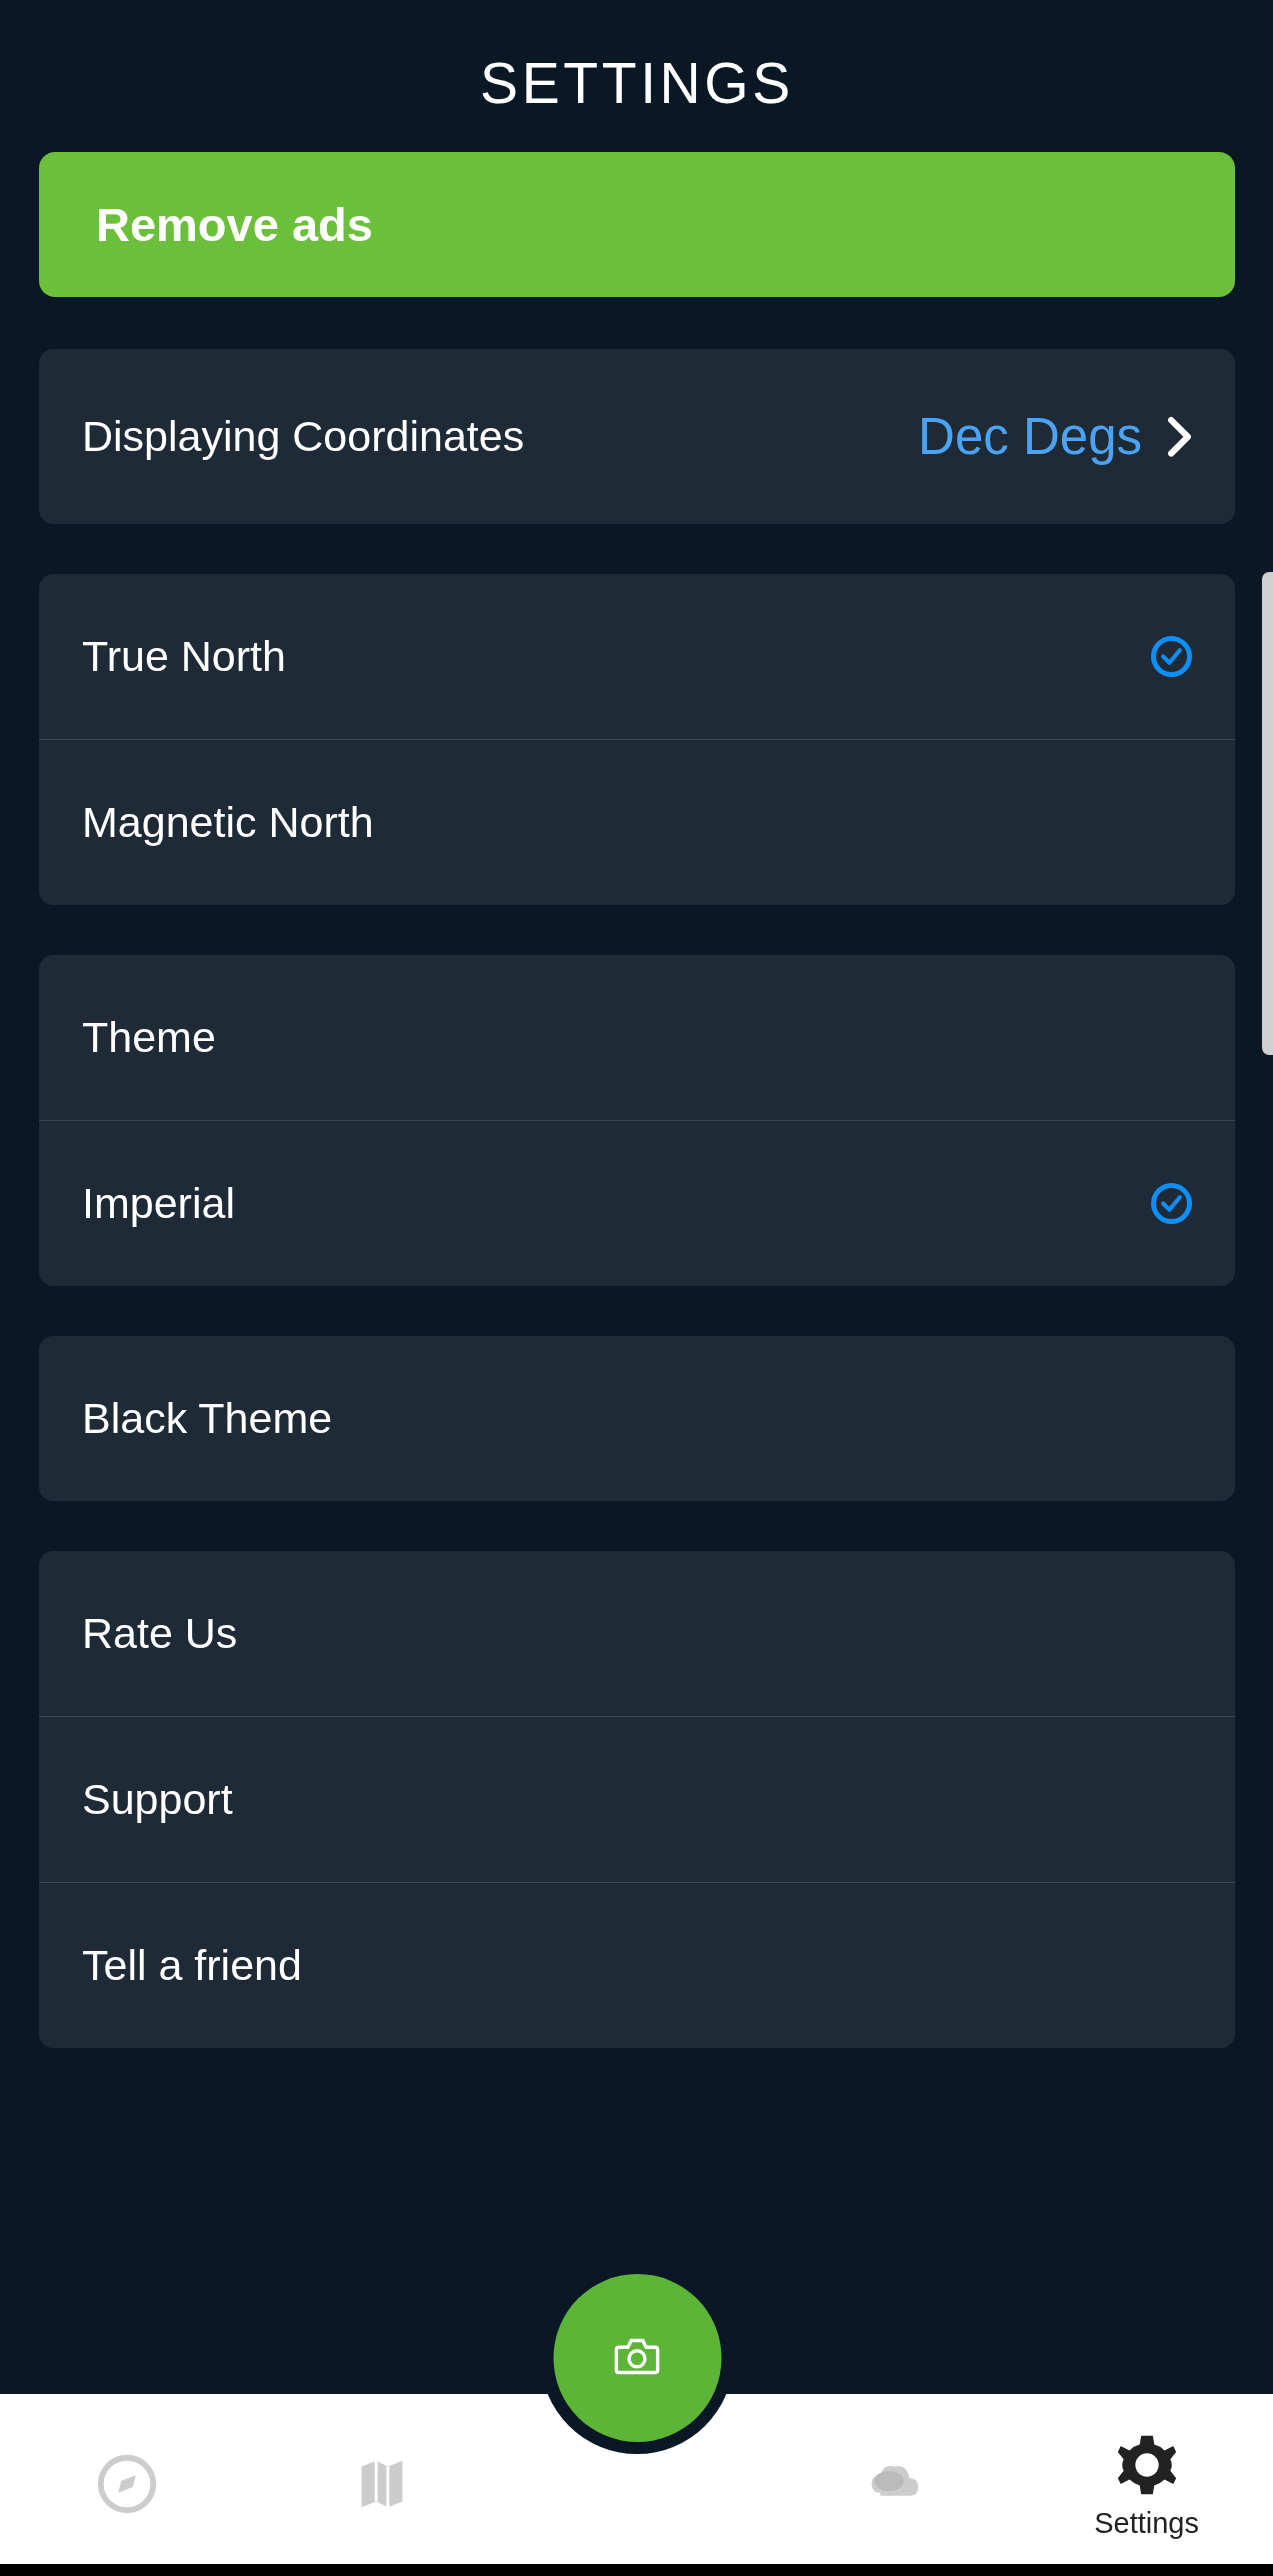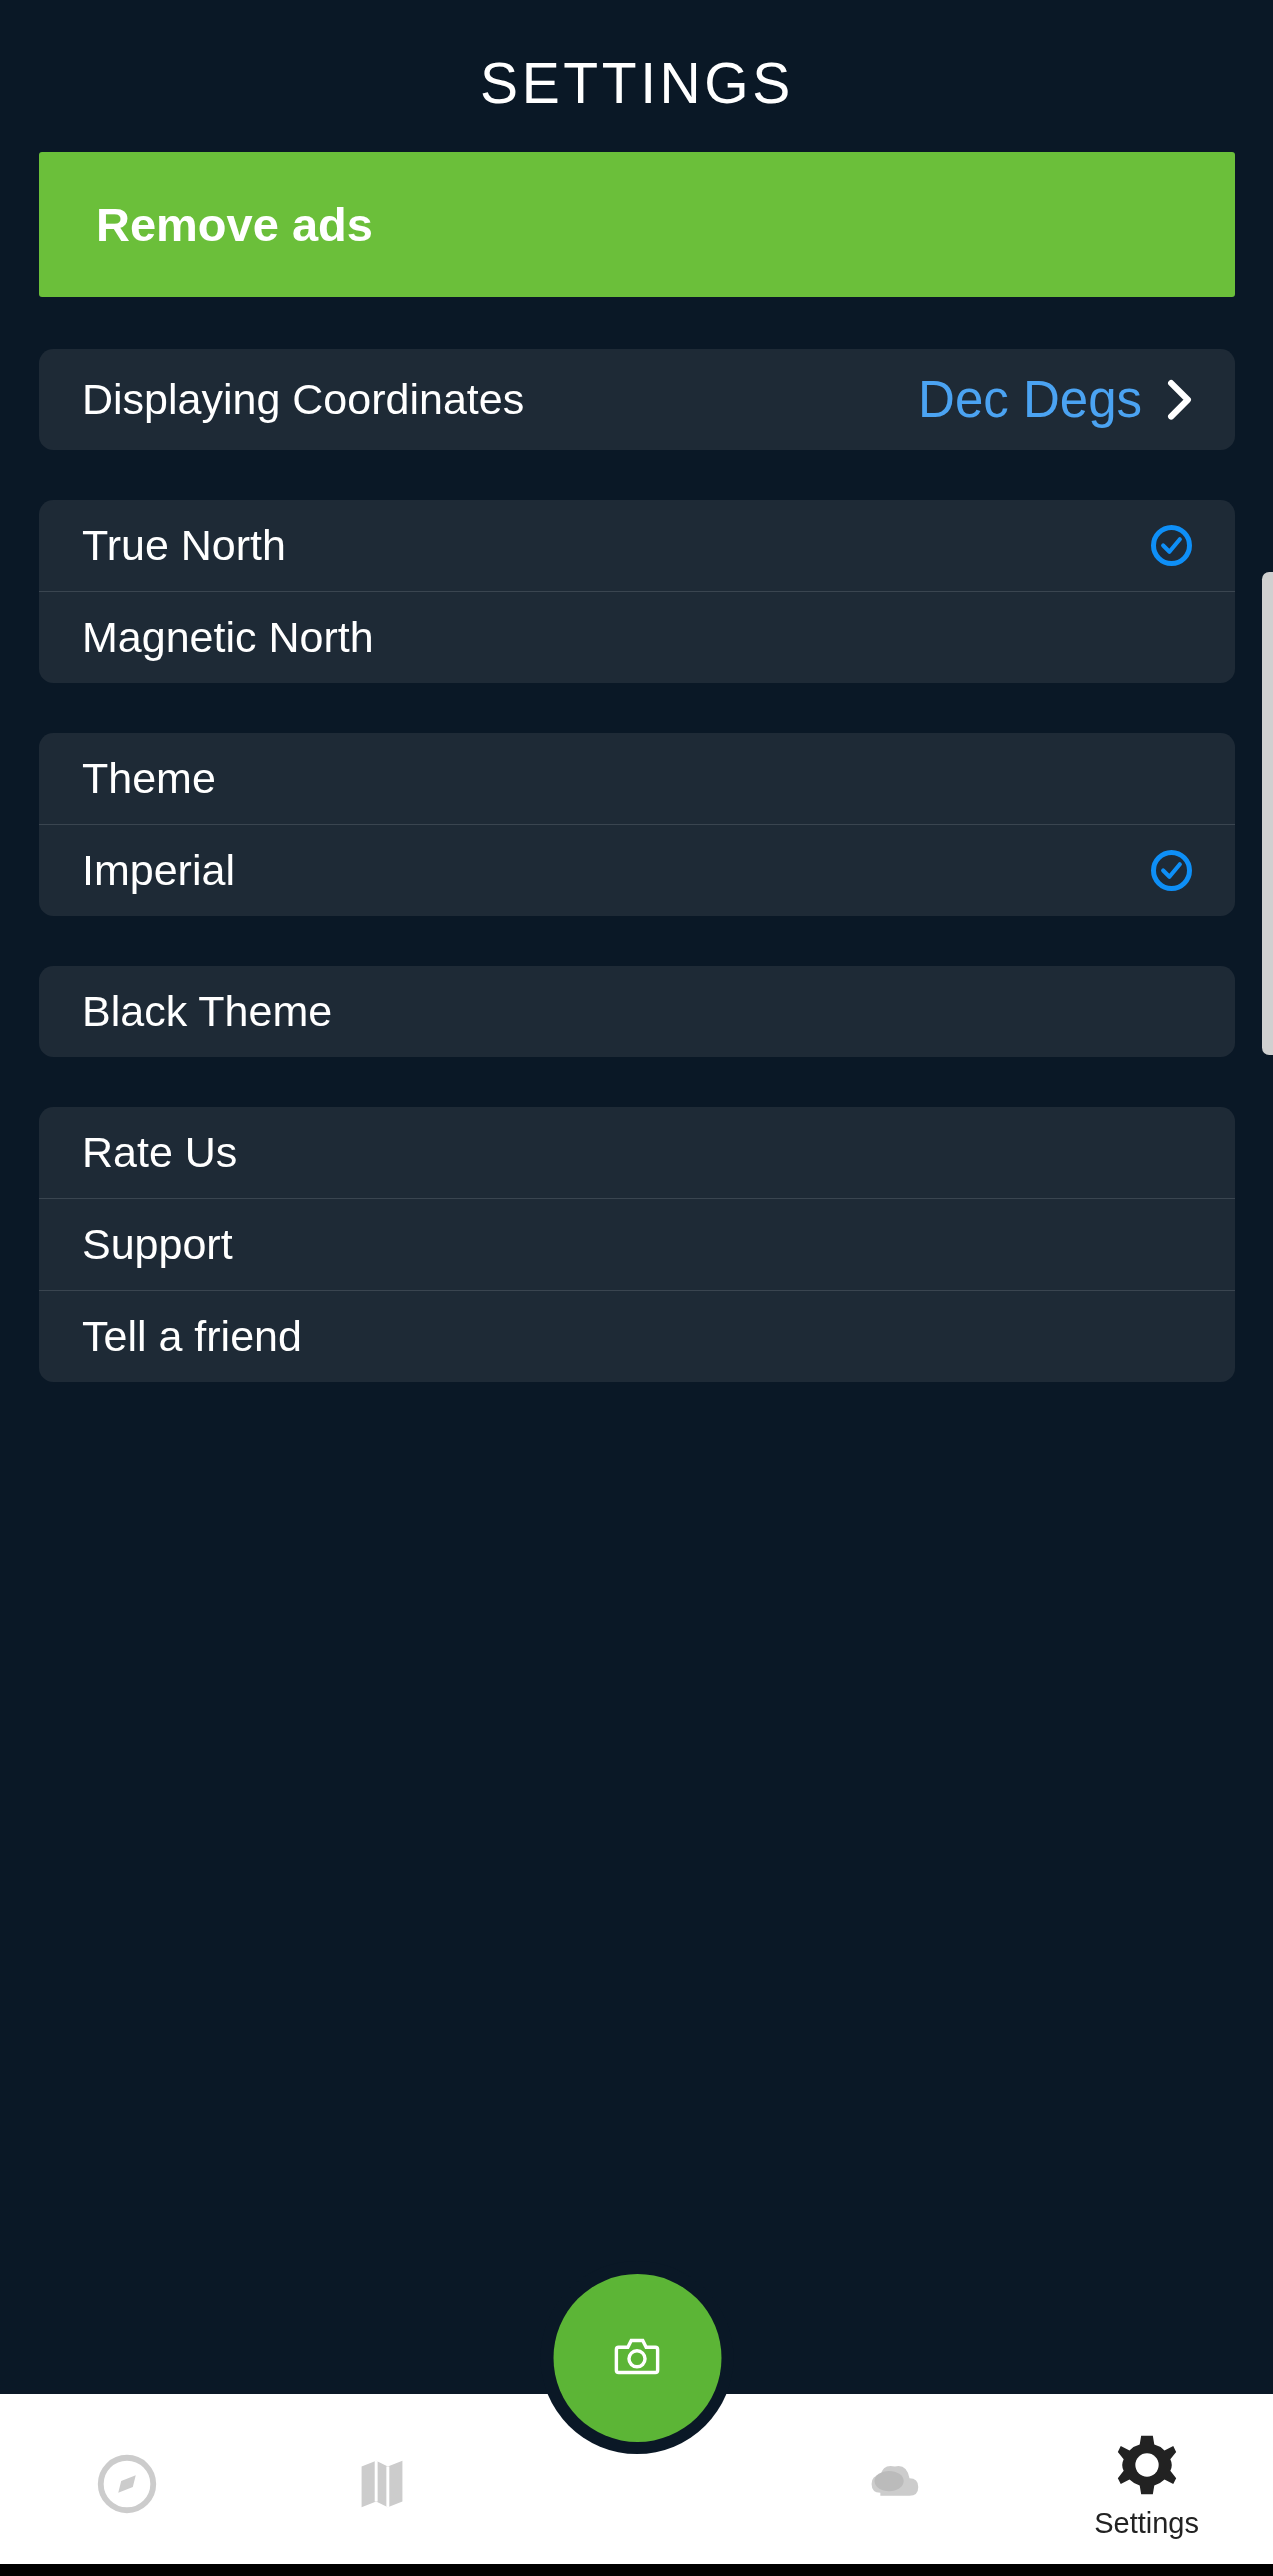--- a/index.html
+++ b/index.html
@@ -23,40 +23,40 @@
       color: #ffffff;
       font-size: 57px;
       font-weight: 500;
       letter-spacing: 3.6px;
     }
     .content {
       padding: 0 39px;
     }
     .remove-ads-btn {
       background: #6bbf3a;
-      border-radius: 3px;
+      border-radius: 16px;
       padding: 45px 57px;
       margin-bottom: 52px;
     }
     .remove-ads-btn span {
       color: #ffffff;
       font-size: 47px;
       font-weight: 700;
     }
     .card-group {
       background: #1e2a36;
       border-radius: 14.3px;
       margin-bottom: 50px;
       overflow: hidden;
     }
     .card-item {
       display: flex;
       align-items: center;
       justify-content: space-between;
-      padding: 21px 43px;
+      padding: 58px 43px;
       border-bottom: 0.9px solid #3a4550;
     }
     .card-item:last-child {
       border-bottom: none;
     }
     .card-item-label {
       color: #ffffff;
       font-size: 43px;
       font-weight: 400;
     }

